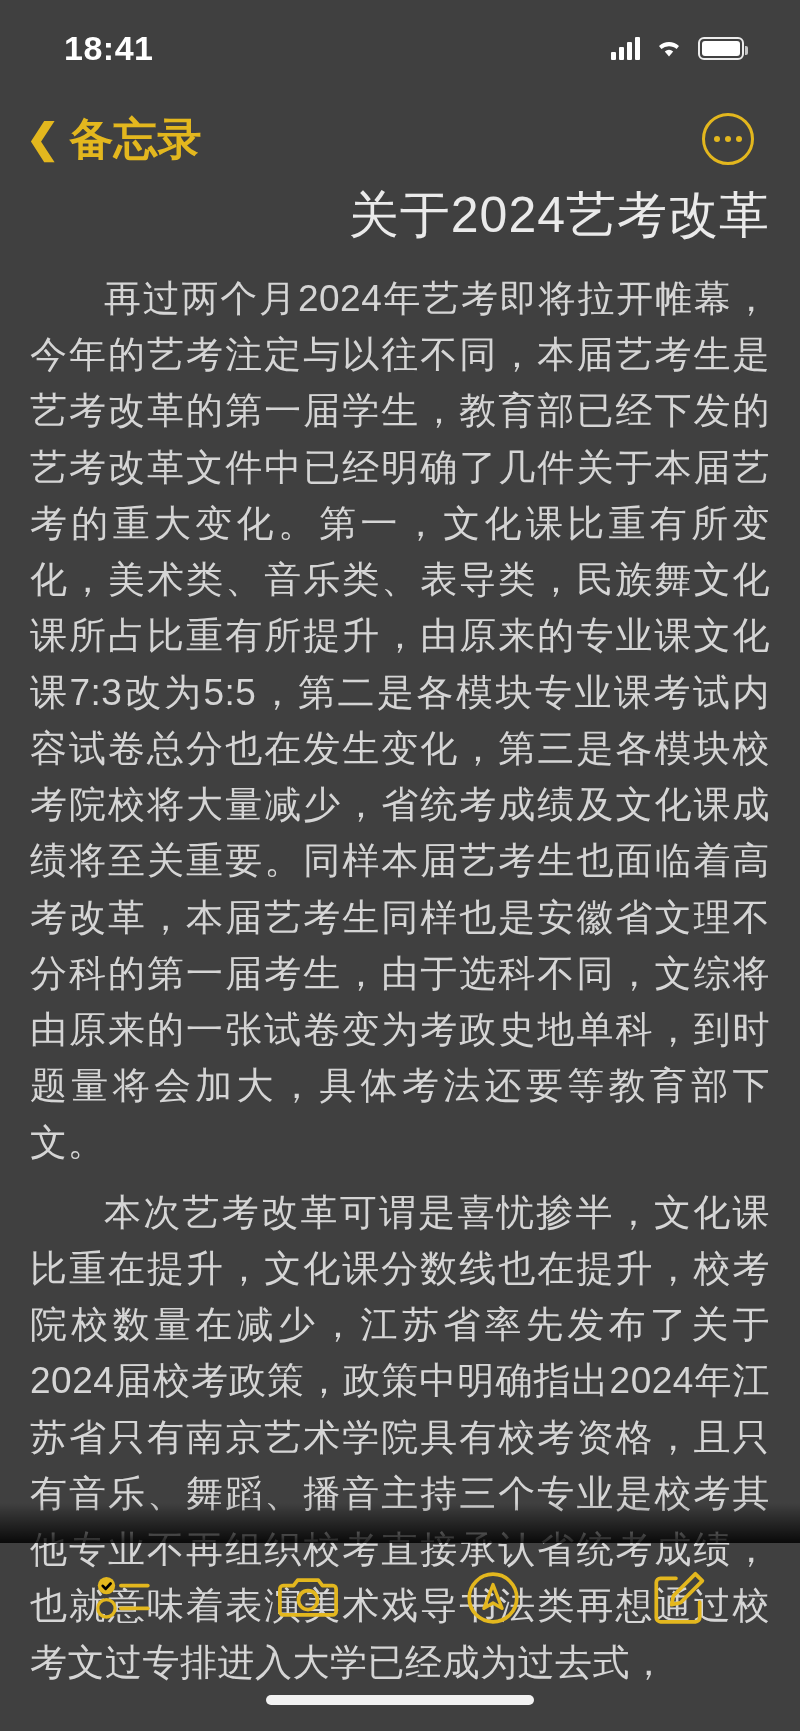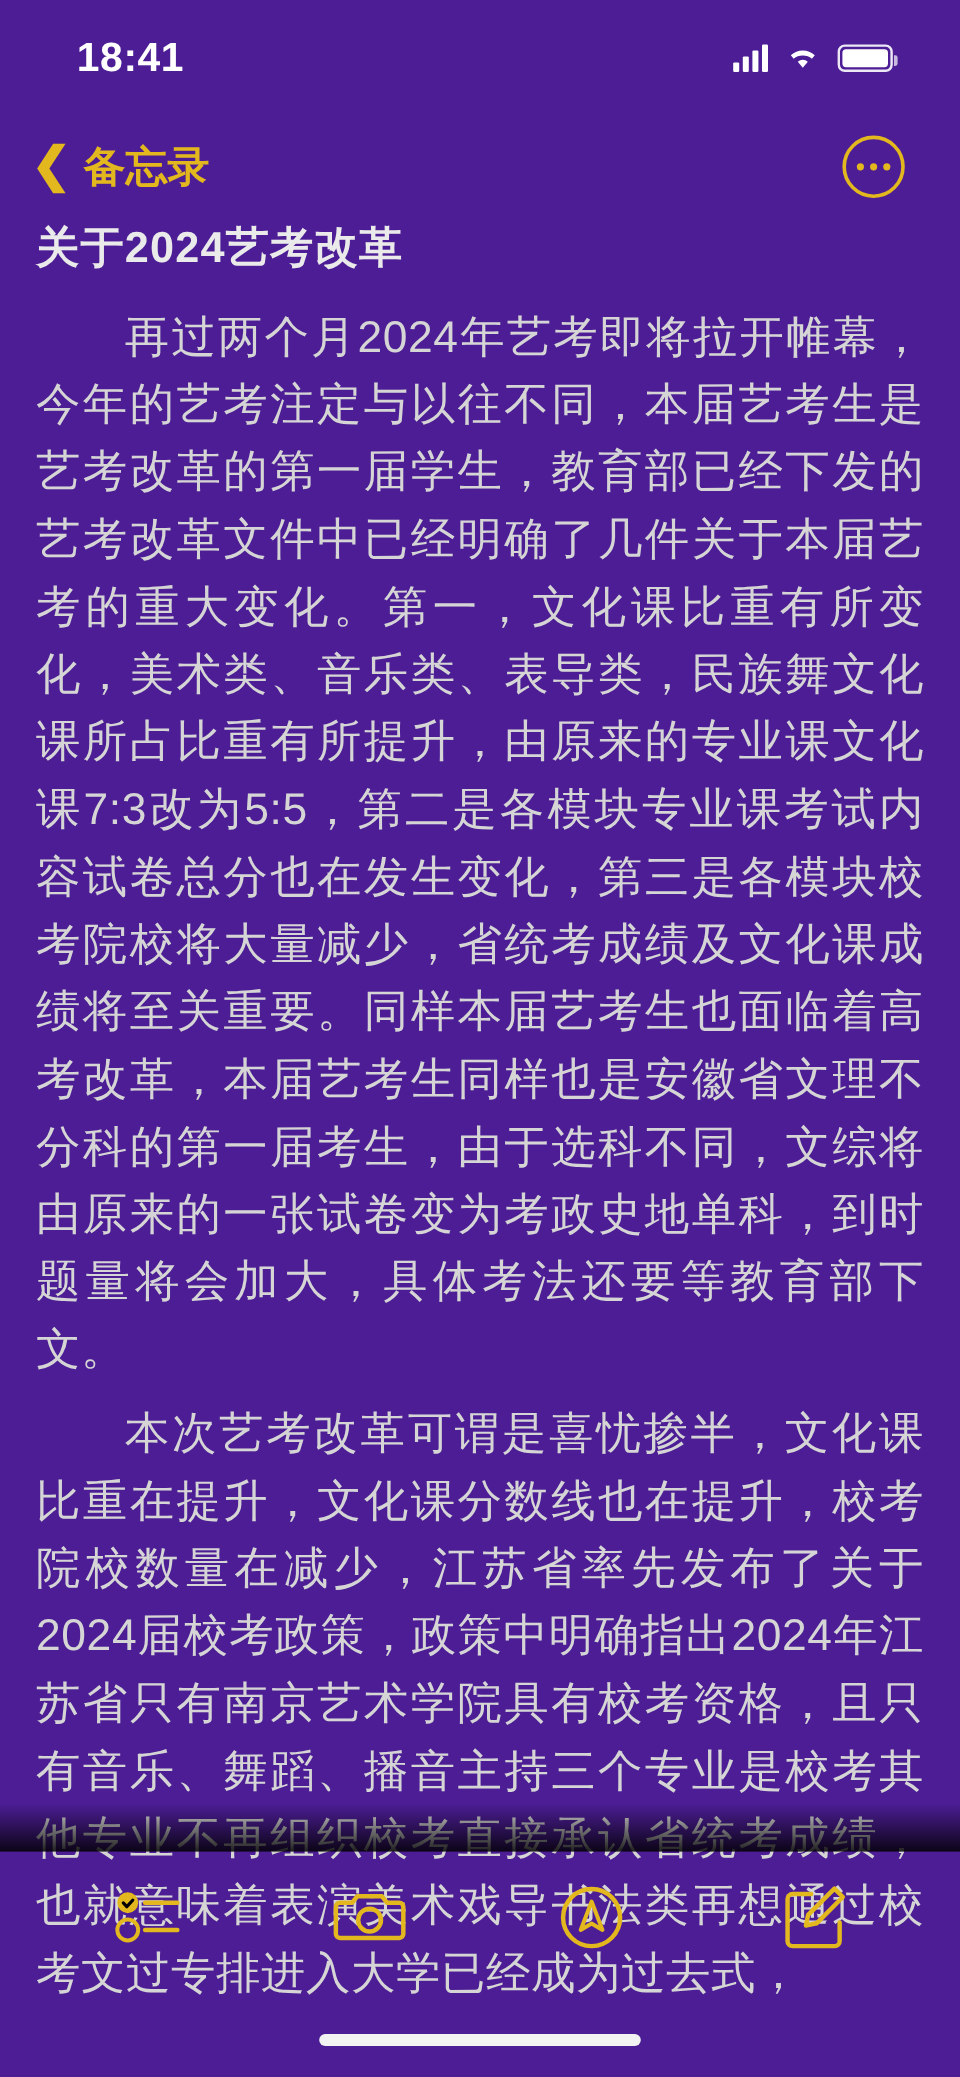--- a/index.html
+++ b/index.html
@@ -5,21 +5,21 @@
   * { margin:0; padding:0; box-sizing:border-box; }
   html, body {
     width:800px; height:1731px;
     background:#000;
     font-family:"Liberation Sans", sans-serif;
     -webkit-font-smoothing:antialiased;
   }
   .phone {
     position:relative;
     width:800px; height:1731px;
-    background:#4c1d95;
+    background:#404040;
     overflow:hidden;
   }
 
   
   .statusbar {
     position:relative;
     height:96px;
     display:flex;
     align-items:center;
     justify-content:space-between;
@@ -91,21 +91,21 @@
     color:#e3b71e;
     cursor:pointer;
   }
   .back .chev {
     font-size:40px;
     font-weight:bold;
     line-height:1;
     margin-top:-3px;
   }
   .back .label {
-    font-size:35px;
+    font-size:44px;
     font-weight:bold;
   }
   .more {
     width:52px; height:52px;
     border:3px solid #e3b71e;
     border-radius:50%;
     display:flex;
     align-items:center;
     justify-content:center;
     gap:5px;
@@ -124,24 +124,24 @@
     color:#d9d9d9;
   }
   .note-date {
     text-align:center;
     color:#8a8a8a;
     font-size:29px;
     letter-spacing:1px;
     margin:16px 0 22px;
   }
   .note-title {
-    text-align:left;
+    text-align:right;
     color:#eaeaea;
-    font-size:36px;
-    font-weight:bold;
+    font-size:50px;
+    font-weight:normal;
     letter-spacing:1px;
     margin-bottom:22px;
   }
   .note-p {
     font-size:37px;
     line-height:1.52;
     text-indent:2em;
     color:#d5d5d5;
     letter-spacing:0.5px;
     text-align:justify;

